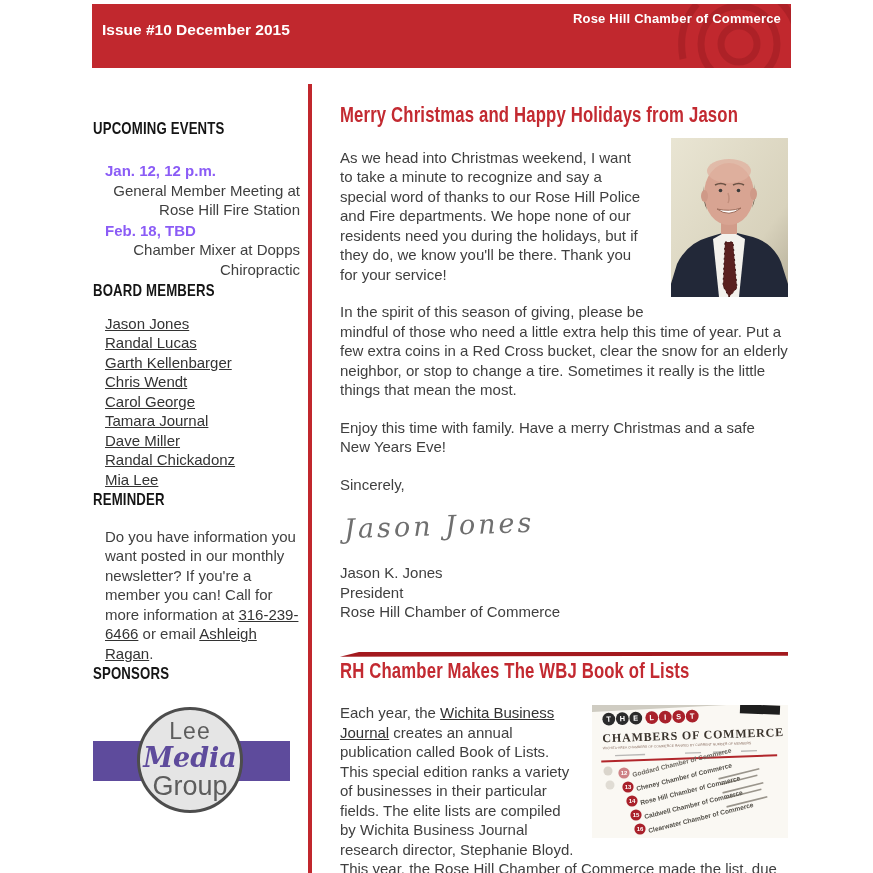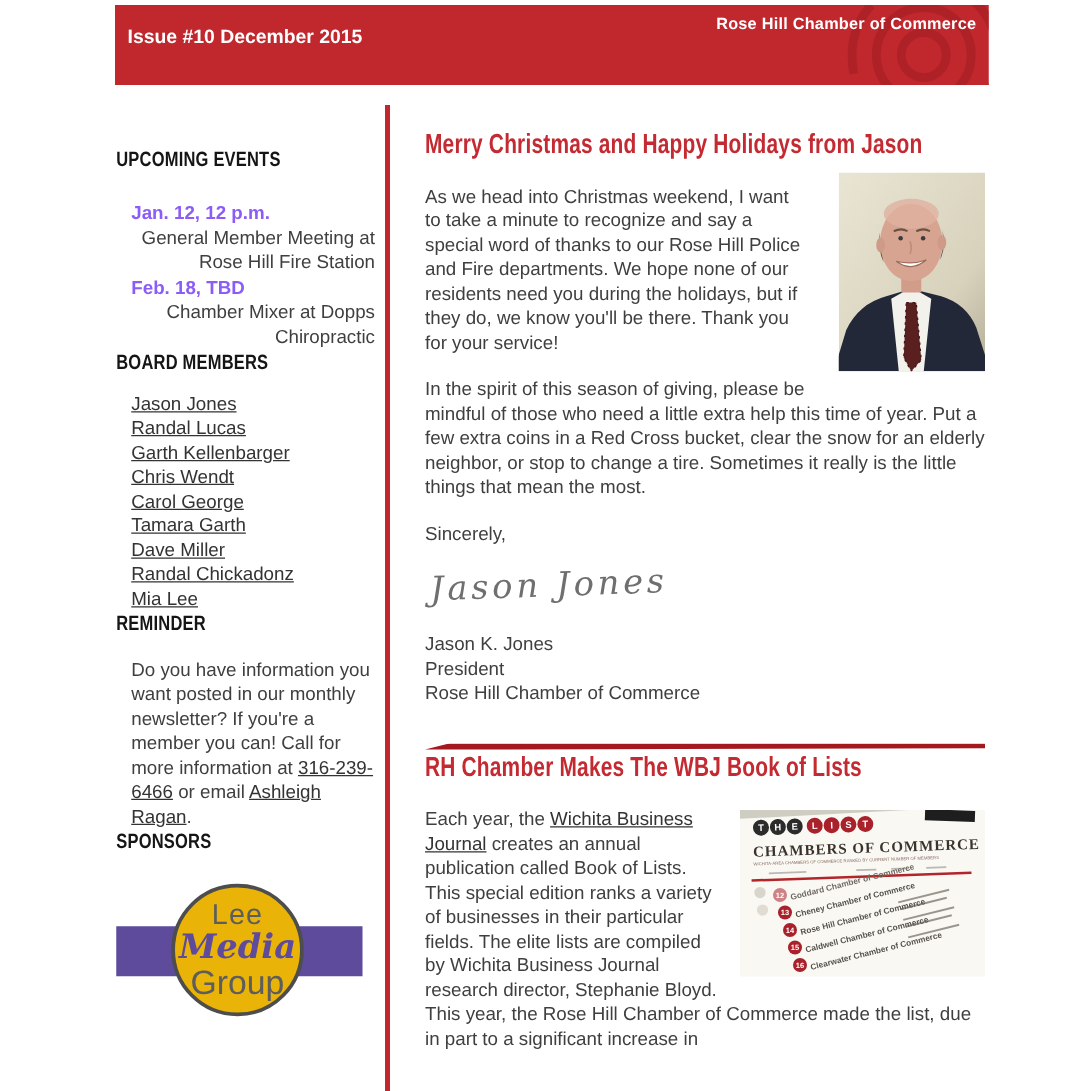--- a/index.html
+++ b/index.html
@@ -27,21 +27,21 @@
   .evt-desc{margin:0 0 1px;text-align:right;}
   .board-head{margin-top:24px;}
   .board-list{list-style:none;margin:12px 0 0;padding:0 0 0 12px;}
   .board-list a{display:block;color:#333;text-decoration:underline;line-height:1.3;cursor:pointer;}
   .reminder-head{margin-top:18px;}
   .reminder-body{margin-top:16px;}
   .side-link{color:#333;text-decoration:underline;cursor:pointer;}
   .sponsors-head{margin-top:28px;}
   .logo{position:relative;height:125px;margin-top:14px;}
   .logo-bar{position:absolute;left:0;top:42px;width:197px;height:40px;background:#5e4b9c;}
-  .logo-circle{position:absolute;left:44px;top:8px;width:100px;height:100px;background:#eab308;
+  .logo-circle{position:absolute;left:44px;top:8px;width:100px;height:100px;background:#e5e5e5;
     border:3px solid #4d4d4d;border-radius:50%;display:flex;flex-direction:column;
     align-items:center;justify-content:center;line-height:1;}
   .logo-lee{font-size:23px;color:#5d5d5d;letter-spacing:1px;}
   .logo-media{font-size:27px;color:#5e4b9c;font-family:"DejaVu Serif",serif;font-style:italic;font-weight:700;margin:1px 0 2px;}
   .logo-group{font-size:27px;color:#5d5d5d;}
   
   .main{position:absolute;left:340px;top:101px;width:448px;font-size:15px;line-height:1.3;}
   h2.art{font-size:22px;font-weight:800;color:#c32a31;margin:0;
     transform:scaleX(.76);transform-origin:left center;white-space:nowrap;letter-spacing:.2px;}
   .main p{margin:18px 0 0;}
@@ -103,21 +103,21 @@
       <li>
           <a>Garth Kellenbarger</a>
         </li>
       <li>
           <a>Chris Wendt</a>
         </li>
       <li>
           <a>Carol George</a>
         </li>
       <li>
-          <a>Tamara Garth</a>
+          <a>Tamara Journal</a>
         </li>
       <li>
           <a>Dave Miller</a>
         </li>
       <li>
           <a>Randal Chickadonz</a>
         </li>
       <li>
           <a>Mia Lee</a>
         </li>
@@ -167,20 +167,21 @@
         <path d="M44 47 q6 -3 11 0" stroke="#6b5244" stroke-width="1.6" fill="none"></path>
         <path d="M62 47 q6 -3 11 0" stroke="#6b5244" stroke-width="1.6" fill="none"></path>
         <circle cx="49.5" cy="52.5" r="1.8" fill="#3a3a3a"></circle>
         <circle cx="67.5" cy="52.5" r="1.8" fill="#3a3a3a"></circle>
         <path d="M57 55 q2 6 0 10" stroke="#c08d7b" stroke-width="1.4" fill="none"></path>
         <path d="M46 71 q12 9 24 -1 q-11 4 -24 1" fill="#fff" stroke="#9c6b59" stroke-width="1"></path>
       </svg>
 
       <p>As we head into Christmas weekend, I want to take a minute to recognize and say a special word of thanks to our Rose Hill Police and Fire departments. We hope none of our residents need you during the holidays, but if they do, we know you'll be there. Thank you for your service!</p>
       <p>In the spirit of this season of giving, please be mindful of those who need a little extra help this time of year. Put a few extra coins in a Red Cross bucket, clear the snow for an elderly neighbor, or stop to change a tire. Sometimes it really is the little things that mean the most.</p>
+      <p>Enjoy this time with family. Have a merry Christmas and a safe New Years Eve!</p>
       <p>Sincerely,</p>
       <div><span class="signature">Jason Jones</span></div>
       <p class="sigblock">
         <span>Jason K. Jones</span><br>
         <span>President</span><br>
         <span>Rose Hill Chamber of Commerce</span>
       </p>
     </article>
 
     <div class="rule"></div>

